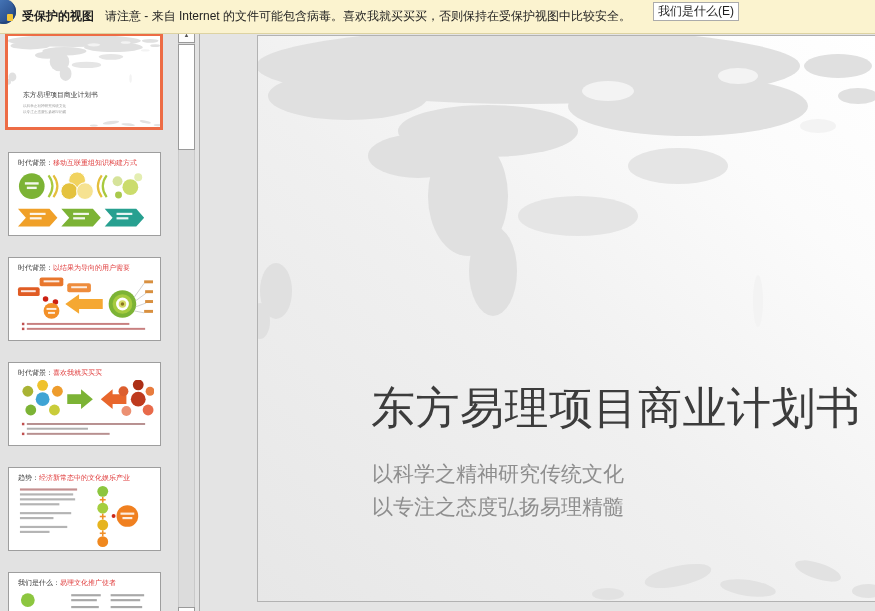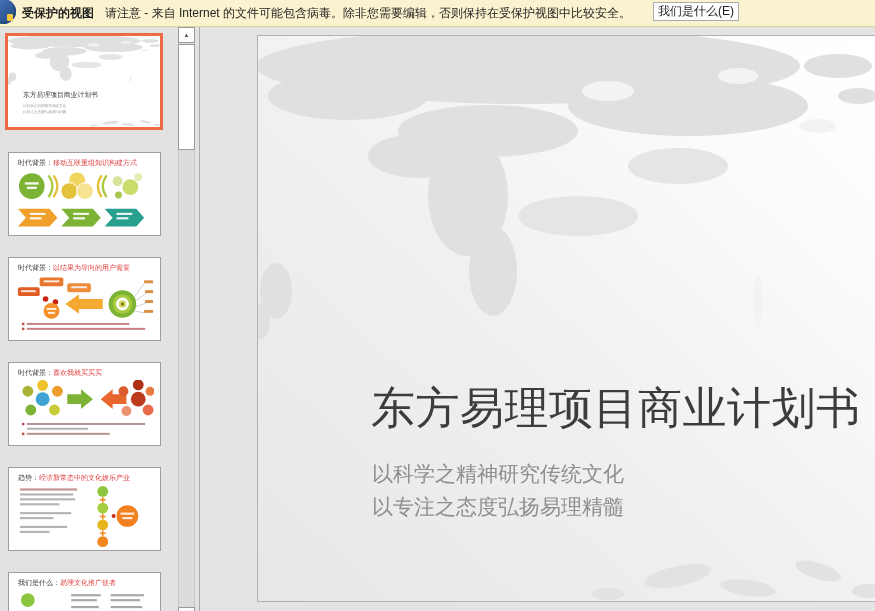--- a/index.html
+++ b/index.html
@@ -1,20 +1,20 @@
 <!DOCTYPE html>
 <html><head>
 <meta charset="utf-8">
 <style>
   * { margin:0; padding:0; box-sizing:border-box; }
   html,body { width:875px; height:611px; overflow:hidden; }
   body { font-family:"Liberation Sans","DejaVu Sans",sans-serif; background:#E4E4E4; position:relative; }
 
   
-  .pv-bar { position:absolute; left:0; top:0; width:875px; height:27px;
+  .pv-bar { position:absolute; left:0; top:0; width:875px; height:34px;
     background:#FBF3CF; border-bottom:1px solid #DDD3A2; display:flex; align-items:center; z-index:30; }
   .pv-shield { position:absolute; left:-9px; top:-1px; width:25px; height:25px; border-radius:50%;
     background:linear-gradient(135deg,#4d7fc2 0%,#2d5492 70%); box-shadow:inset -2px -2px 0 #24477e; }
   .pv-shield:after { content:""; position:absolute; right:3px; bottom:3px; width:6px; height:7px;
     background:#f2c53a; border-radius:1px; }
   .pv-title { margin-left:22px; font-size:12px; font-weight:bold; color:#1f1f1f; white-space:nowrap; }
   .pv-msg { margin-left:11px; font-size:12px; color:#1f1f1f; white-space:nowrap; }
   .pv-btn { position:absolute; left:653px; top:2px; width:86px; height:19px; background:#ffffff;
     border:1px solid #ababab; font-size:12px; color:#1f1f1f; text-align:center; line-height:17px; cursor:pointer; }
 
@@ -90,21 +90,21 @@
         <ellipse cx="610" cy="555" rx="16" ry="7"></ellipse>
         <ellipse cx="350" cy="558" rx="16" ry="6"></ellipse>
       </g>
     </g>
   </defs>
 </svg>
 
 <div class="pv-bar">
   <div class="pv-shield"></div>
   <span class="pv-title">受保护的视图</span>
-  <span class="pv-msg">请注意 - 来自 Internet 的文件可能包含病毒。除非您需要编辑，否则保持在受保护视图中比较安全。</span>
+  <span class="pv-msg">请注意 - 来自 Internet 的文件可能包含病毒。喜欢我就买买买，否则保持在受保护视图中比较安全。</span>
   <button class="pv-btn">我们是什么(E)</button>
 </div>
 
 <div class="sidebar"></div>
 <div class="divider"></div>
 
 <div class="thumb sel">
   <svg class="t1-map" viewBox="0 0 620 567" preserveAspectRatio="none">
       <use href="#worldmap"></use>
     </svg>

